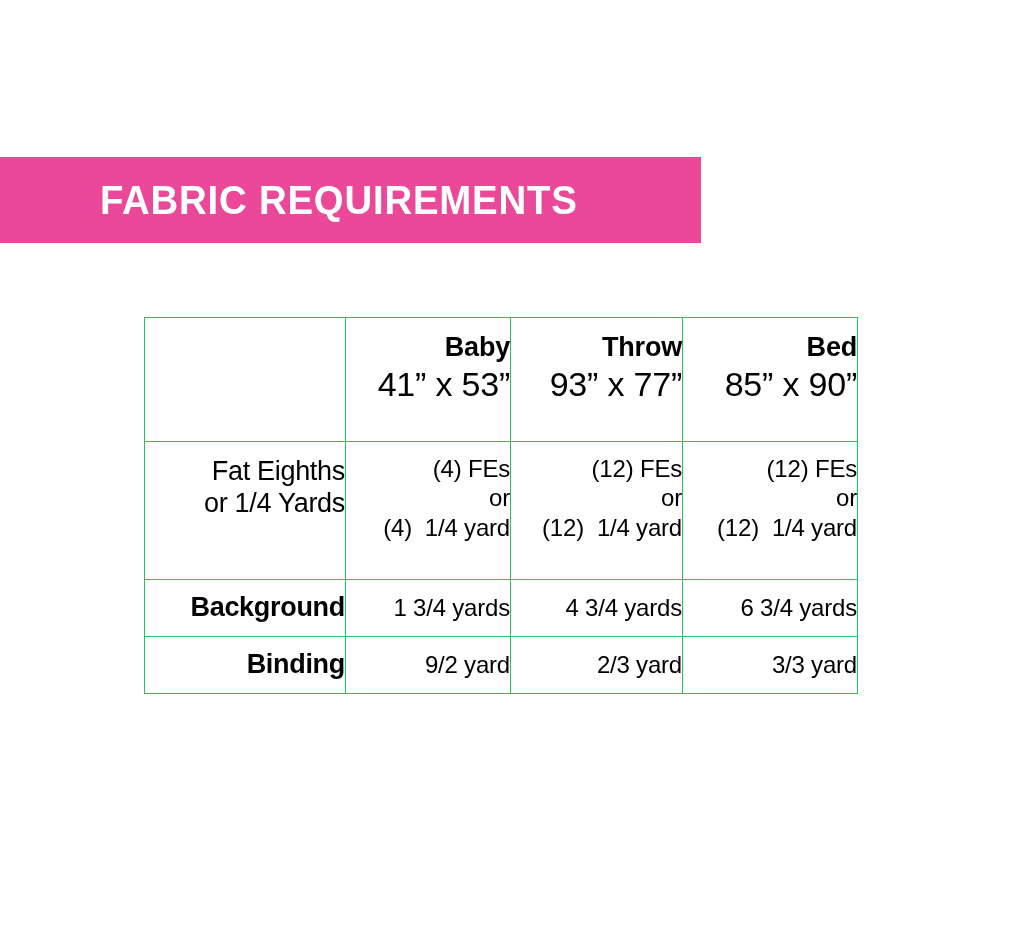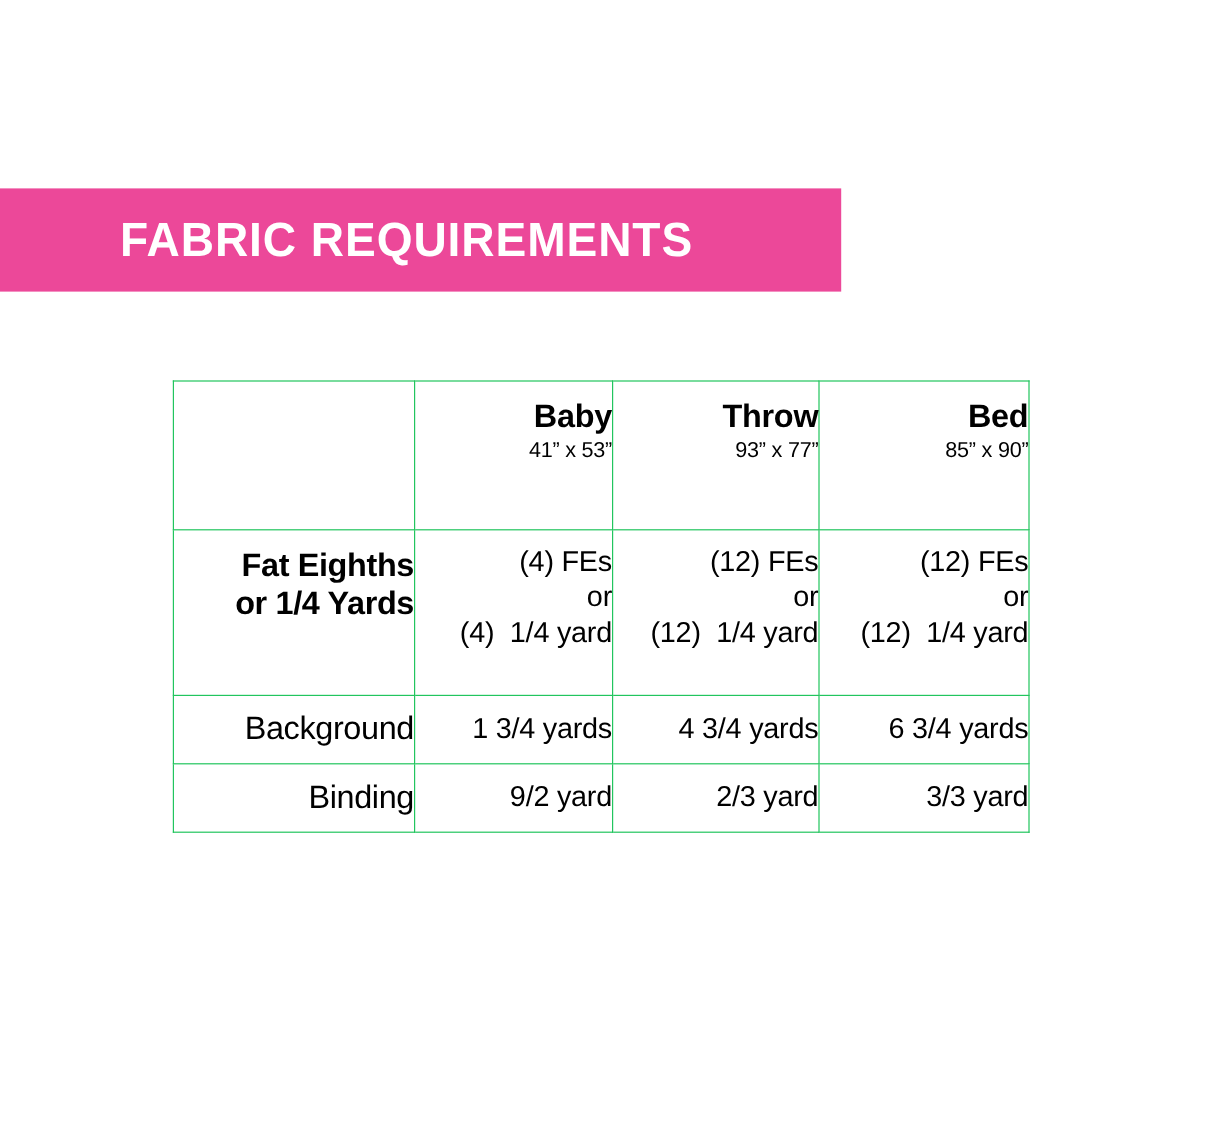--- a/index.html
+++ b/index.html
@@ -74,30 +74,30 @@
   .hd {
     padding-top: 14px;
     line-height: 1.16;
   }
   .hd .name {
     font-size: 27px;
     font-weight: 700;
     letter-spacing: -0.2px;
   }
   .hd .dims {
-    font-size: 18px;
+    font-size: 34px;
     font-weight: 400;
     letter-spacing: -0.2px;
     margin-top: 2px;
   }
 
   
   .rowlabel {
     font-size: 27px;
-    font-weight: 700;
+    font-weight: 400;
     letter-spacing: -0.3px;
     line-height: 1.18;
   }
   .rowlabel.two-line {
     padding-top: 14px;
   }
 
   
   tr.fe-row td { height: 137px; }
   .fe-cell {
@@ -113,21 +113,21 @@
   tr.short-row td { height: 56px; }
   tr.short-row td.mid-v { vertical-align: middle; }
   .val {
     font-size: 24px;
     font-weight: 400;
     letter-spacing: -0.2px;
     line-height: 1.1;
   }
   .rowlabel-mid {
     font-size: 27px;
-    font-weight: 400;
+    font-weight: 700;
     letter-spacing: -0.3px;
     line-height: 1.1;
   }
 </style>
 </head>
 <body>
 
 <div class="banner">
   <div class="banner-title">FABRIC REQUIREMENTS</div>
 </div>

